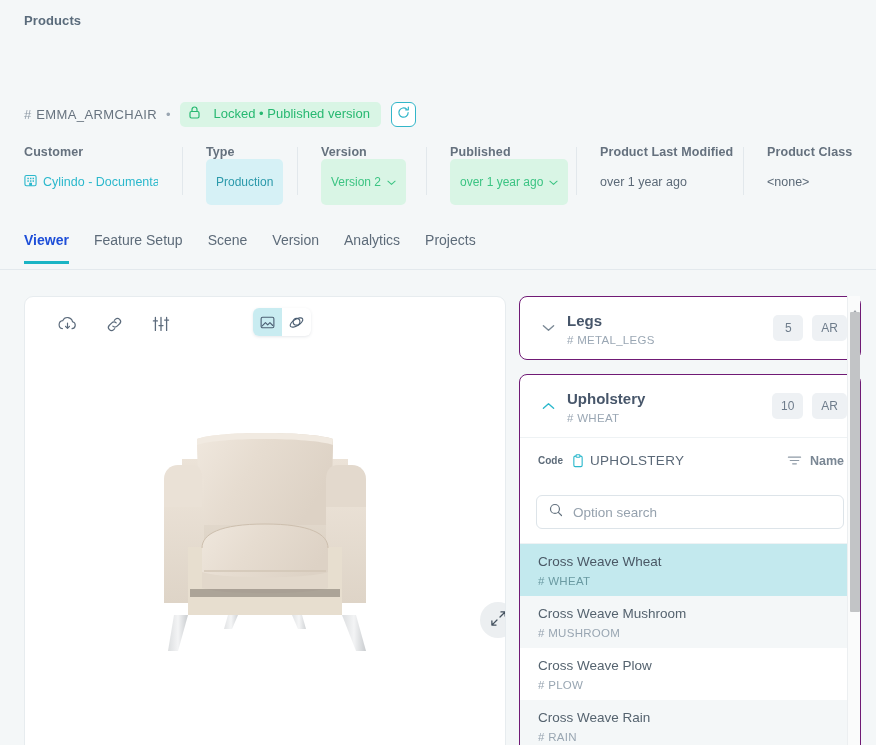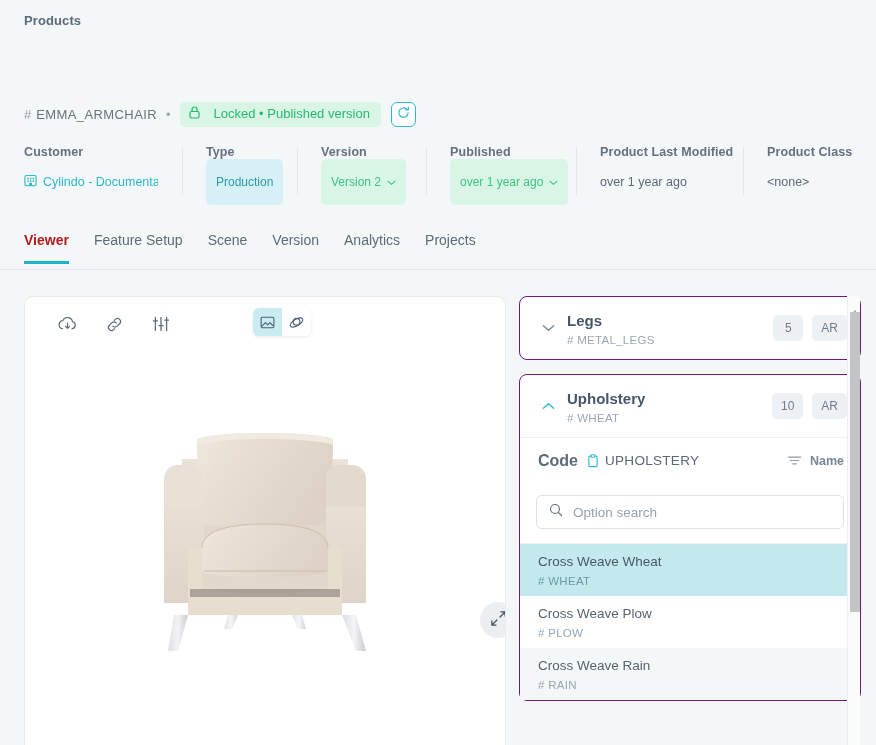--- a/index.html
+++ b/index.html
@@ -86,21 +86,21 @@
     position: absolute; left: 0; top: 226px; width: 876px;
     height: 44px;
     border-bottom: 1px solid #e3e9ed;
     display: flex; align-items: flex-start; padding-left: 24px;
   }
   .tab {
     font-size: 14px; color: #5d6b79; padding: 6px 0 13px 0;
     margin-right: 25px; cursor: pointer; white-space: nowrap;
     border-bottom: 3px solid transparent; position: relative; top: 0;
   }
-  .tab.active { color: #b91c1c; font-weight: bold; border-bottom-color: #1ab4c4; }
+  .tab.active { color: #1d4ed8; font-weight: bold; border-bottom-color: #1ab4c4; }
 
   
   .viewer {
     position: absolute; left: 24px; top: 296px;
     width: 482px; height: 470px;
     background: #fff;
     border: 1px solid #e7ecef;
     border-radius: 9px 9px 0 0;
     overflow: hidden;
   }
@@ -142,21 +142,21 @@
   .badge {
     min-width: 30px; height: 26px; border-radius: 5px; background: #eef1f4;
     color: #6e7c8b; font-size: 12px; display: inline-flex;
     align-items: center; justify-content: center; padding: 0 9px; margin-left: 9px;
     cursor: pointer;
   }
   .opt-meta {
     display: flex; align-items: center; height: 46px;
     padding: 0 16px 0 18px; border-top: 1px solid #eef2f4;
   }
-  .om-lbl { font-size: 16px; font-weight: bold; color: #5d6b79; margin-right: 9px; }
+  .om-lbl { font-size: 10px; font-weight: bold; color: #5d6b79; margin-right: 9px; }
   .om-code { font-size: 13.5px; color: #5a6877; letter-spacing: .3px; }
   .om-right { margin-left: auto; display: flex; align-items: center; gap: 8px; cursor: pointer; }
   .om-name { font-size: 12.5px; color: #7a8794; font-weight: bold; }
   .searchwrap { padding: 12px 16px 14px 16px; }
   .searchbox {
     display: flex; align-items: center; gap: 10px;
     height: 34px; border: 1px solid #dde4e9; border-radius: 6px;
     padding: 0 12px; background: #fff;
   }
   .searchbox input {
@@ -451,20 +451,24 @@
           </span>
           <input type="text" value="" placeholder="Option search" style="">
         </div>
       </div>
 
       <div class="optlist">
         <div class="opt sel">
           <div class="opt-name">Cross Weave Wheat</div>
           <div class="opt-code"># WHEAT</div>
         </div>
+        <div class="opt alt">
+          <div class="opt-name">Cross Weave Mushroom</div>
+          <div class="opt-code"># MUSHROOM</div>
+        </div>
         <div class="opt">
           <div class="opt-name">Cross Weave Plow</div>
           <div class="opt-code"># PLOW</div>
         </div>
         <div class="opt alt">
           <div class="opt-name">Cross Weave Rain</div>
           <div class="opt-code"># RAIN</div>
         </div>
       </div>
     </div>

